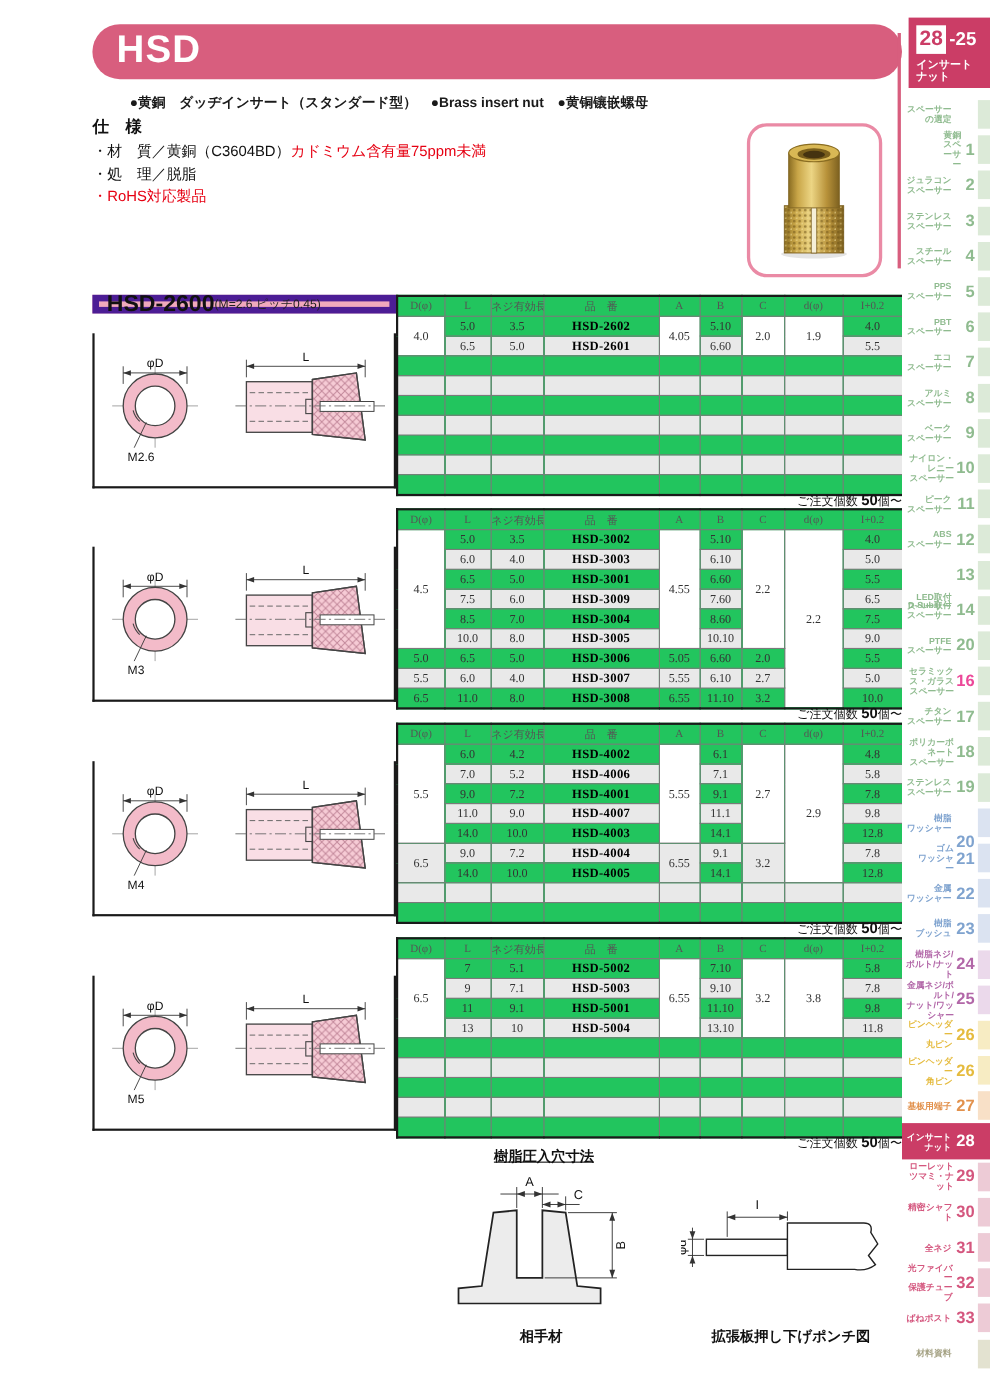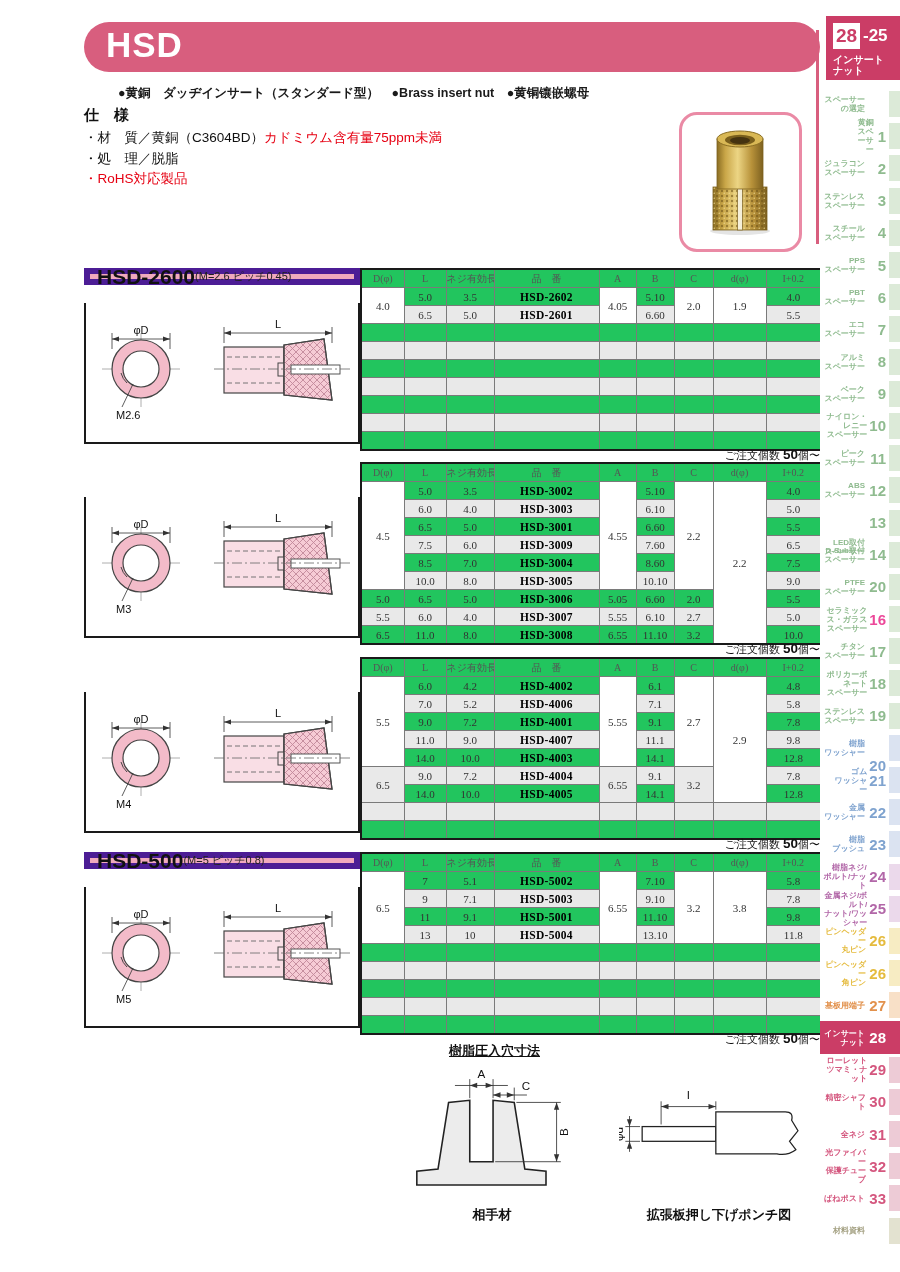--- a/index.html
+++ b/index.html
@@ -635,24 +635,20 @@
               <td>&nbsp;</td>
             </tr>
           </tbody>
     </table>
     <div class="order-note">
       <span>ご注文個数</span> <b>50</b><span>個〜</span>
     </div>
   </section>
       <section class="block" style="top: 852px;">
     <div class="block-left">
-      <div class="block-title">
-        <span class="bt-name">HSD-500</span>
-        <span class="bt-pitch">(M=5 ピッチ0.8)</span>
-      </div>
       <div class="diagram-box">
         <svg width="272" height="136" viewBox="0 0 272 136">
           <defs>
             <pattern id="xh" width="7" height="7" patternUnits="userSpaceOnUse">
               <path d="M0 7 L7 0 M0 0 L7 7" stroke="#c2889a" stroke-width="0.9"></path>
             </pattern>
           </defs>
 
           <line class="cl" x1="55" y1="30" x2="55" y2="104"></line>
           <line class="cl" x1="16" y1="66" x2="94" y2="66"></line>

